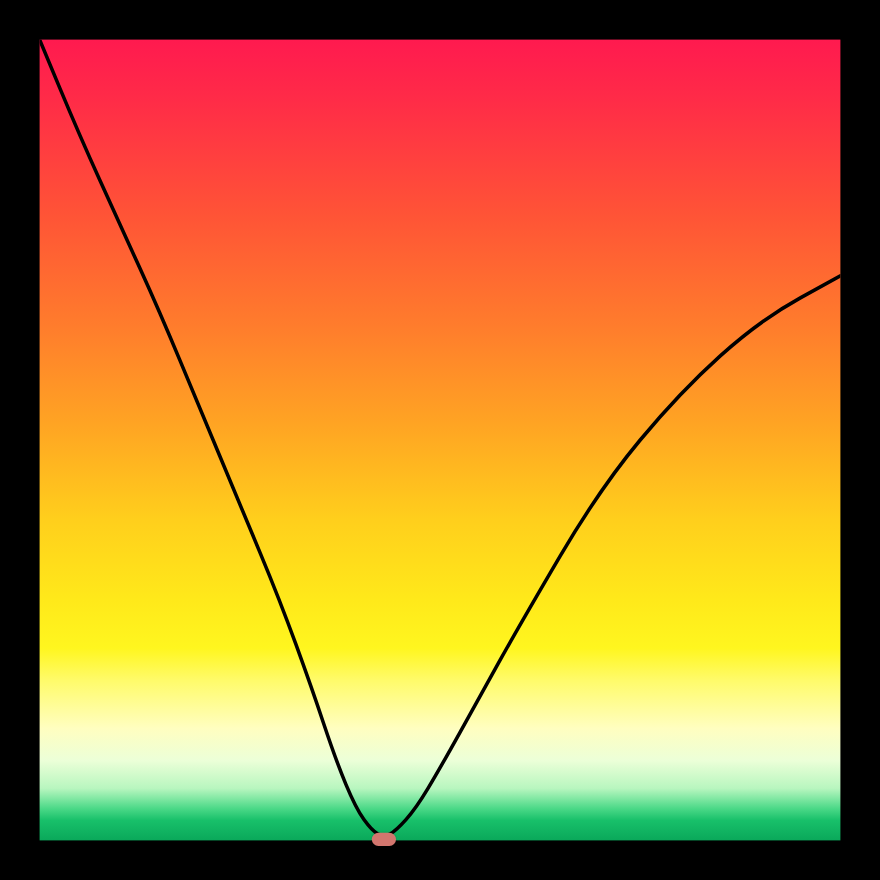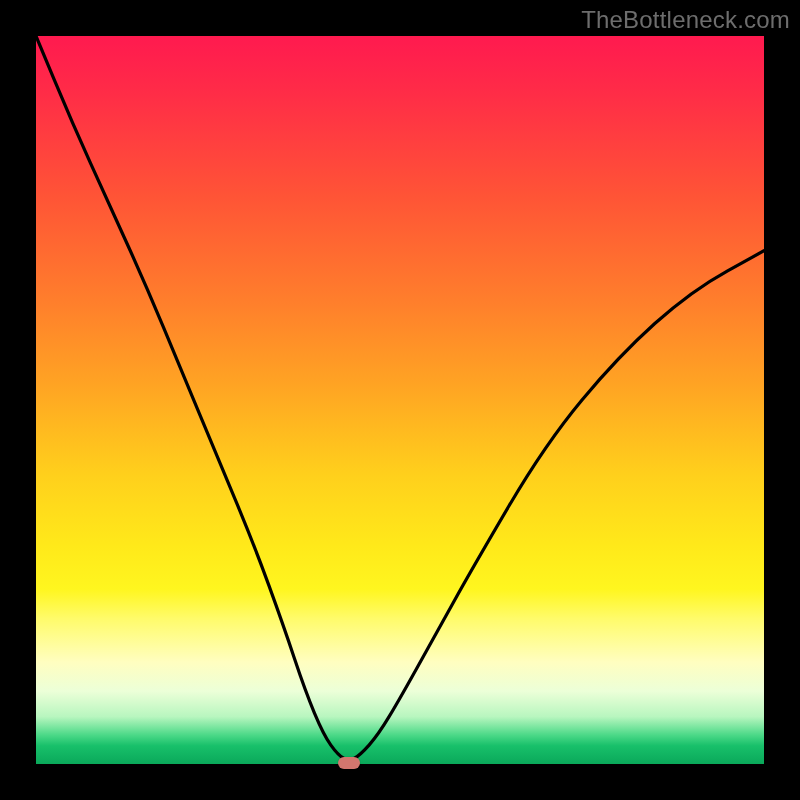--- a/index.html
+++ b/index.html
@@ -70,21 +70,20 @@
     border-radius: 6px;
     background: #d2766e;
     transform: translate(-50%, -50%);
     box-shadow: 0 0 0 1px rgba(0,0,0,0.05);
   }
 </style>
 </head>
 <body>
 
 <div class="frame">
-  <div class="watermark">TheBottleneck.com</div>
 
   <div class="plot-area">
     <svg class="curve" viewBox="0 0 728 728" preserveAspectRatio="none">
       <path id="curve-path" fill="none" stroke="#000" stroke-width="3.2" stroke-linecap="round" stroke-linejoin="round" d="M 0.00 0.00 Q 0.00 0.00 18.20 43.68 Q 36.40 87.36 54.60 127.40 Q 72.80 167.44 91.00 207.48 Q 109.20 247.52 127.40 291.20 Q 145.60 334.88 163.80 378.56 Q 182.00 422.24 200.20 465.92 Q 218.40 509.60 232.96 549.64 Q 247.52 589.68 258.44 622.44 Q 269.36 655.20 278.46 677.04 Q 287.56 698.88 294.84 709.07 Q 302.12 719.26 307.58 722.18 Q 313.04 725.09 318.50 722.18 Q 323.96 719.26 333.06 709.07 Q 342.16 698.88 353.08 680.68 Q 364.00 662.48 382.20 629.72 Q 400.40 596.96 418.60 564.20 Q 436.80 531.44 473.20 469.56 Q 509.60 407.68 546.00 364.00 Q 582.40 320.32 618.80 287.56 Q 655.20 254.80 691.60 234.78 T 728.00 214.76"></path>
     </svg>
     <div id="marker" class="marker" style="left: 313.04px; top: 726.544px; background: rgb(210, 118, 110);"></div>
   </div>
 </div>
 
 </body></html>

